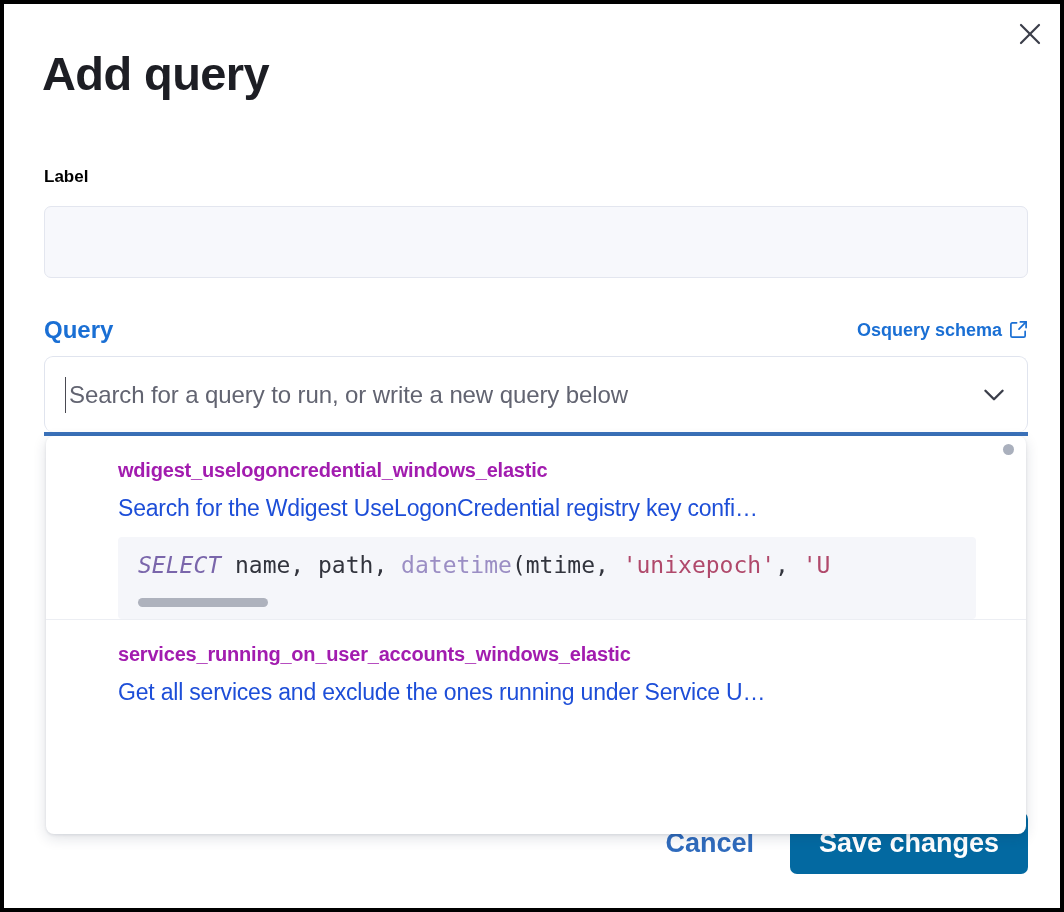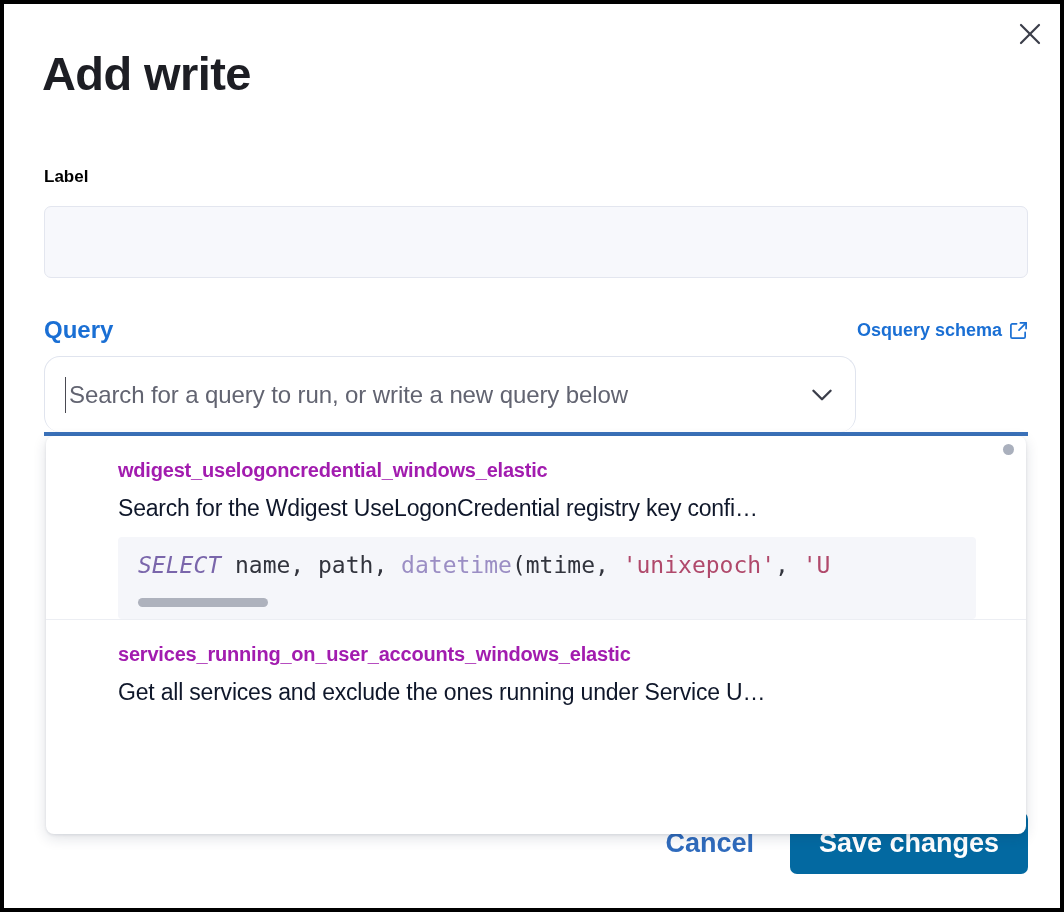--- a/index.html
+++ b/index.html
@@ -86,40 +86,39 @@
     align-items: center;
     justify-content: space-between;
   }
   .query-legend {
     font-size: 24px;
     font-weight: 700;
     color: #1a6fd4;
   }
   .schema-link {
     display: flex;
-    align-items: center;
     gap: 7px;
     font-size: 18px;
     font-weight: 700;
     color: #1a6fd4;
     text-decoration: none;
     cursor: pointer;
   }
   .schema-link svg { display: block; }
 
   
   .combobox {
     position: absolute;
     left: 40px;
     top: 352px;
-    width: 812px;
+    width: 984px;
     height: 76px;
     background: #ffffff;
     border: 1px solid #e0e4ee;
-    border-radius: 16px;
+    border-radius: 9px;
     border-bottom: none;
     display: flex;
     align-items: center;
     padding: 0 18px 0 20px;
   }
   .combobox .caret-wrap {
     position: absolute;
     left: 20px;
     top: 20px;
     width: 1px;
@@ -216,21 +215,21 @@
   .dd-title {
     font-size: 20px;
     font-weight: 700;
     color: #a21caf;
     letter-spacing: -0.2px;
     line-height: 1.2;
   }
   .dd-desc {
     margin-top: 13px;
     font-size: 23px;
-    color: #0f172a;
+    color: #1d4ed8;
     letter-spacing: -0.2px;
     white-space: nowrap;
     overflow: hidden;
     max-width: 852px;
     line-height: 1.2;
   }
 
   .dd-code {
     margin-top: 14px;
     width: 858px;
@@ -269,21 +268,21 @@
 
   <button class="close-btn">
     <span>
       <svg width="26" height="26" viewBox="0 0 26 26">
         <line x1="4" y1="4" x2="22" y2="22" stroke="#3b3e4a" stroke-width="2.2" stroke-linecap="round"></line>
         <line x1="22" y1="4" x2="4" y2="22" stroke="#3b3e4a" stroke-width="2.2" stroke-linecap="round"></line>
       </svg>
     </span>
   </button>
 
-  <h1 class="modal-title">Add write</h1>
+  <h1 class="modal-title">Add query</h1>
 
   <div class="field-label" id="label-label">Label</div>
   <input class="text-input" type="text" placeholder="" style="">
 
   <div class="query-header">
     <span class="query-legend">Query</span>
     <a class="schema-link">
       <span>Osquery schema</span>
       <span>
         <svg width="19" height="19" viewBox="0 0 20 20">

